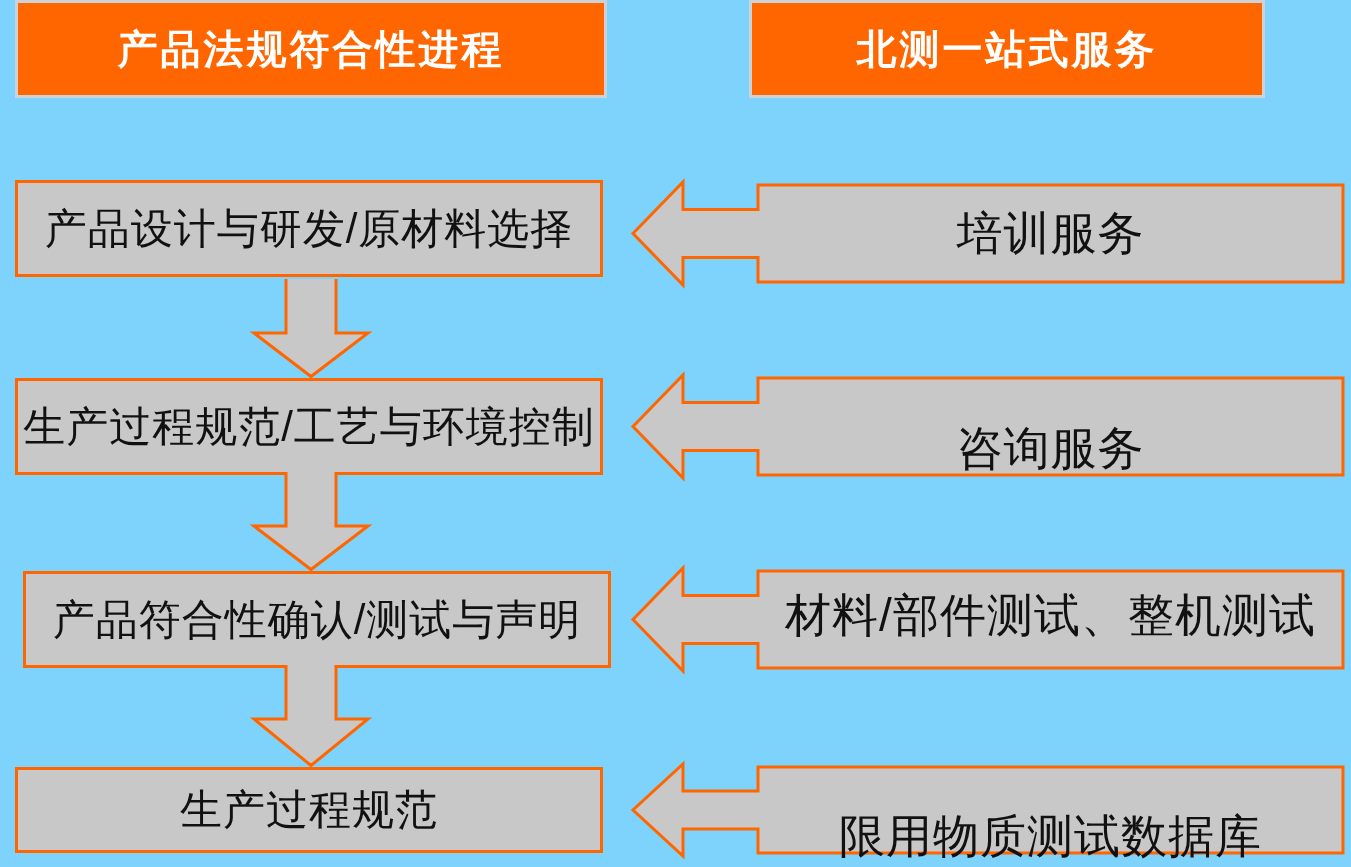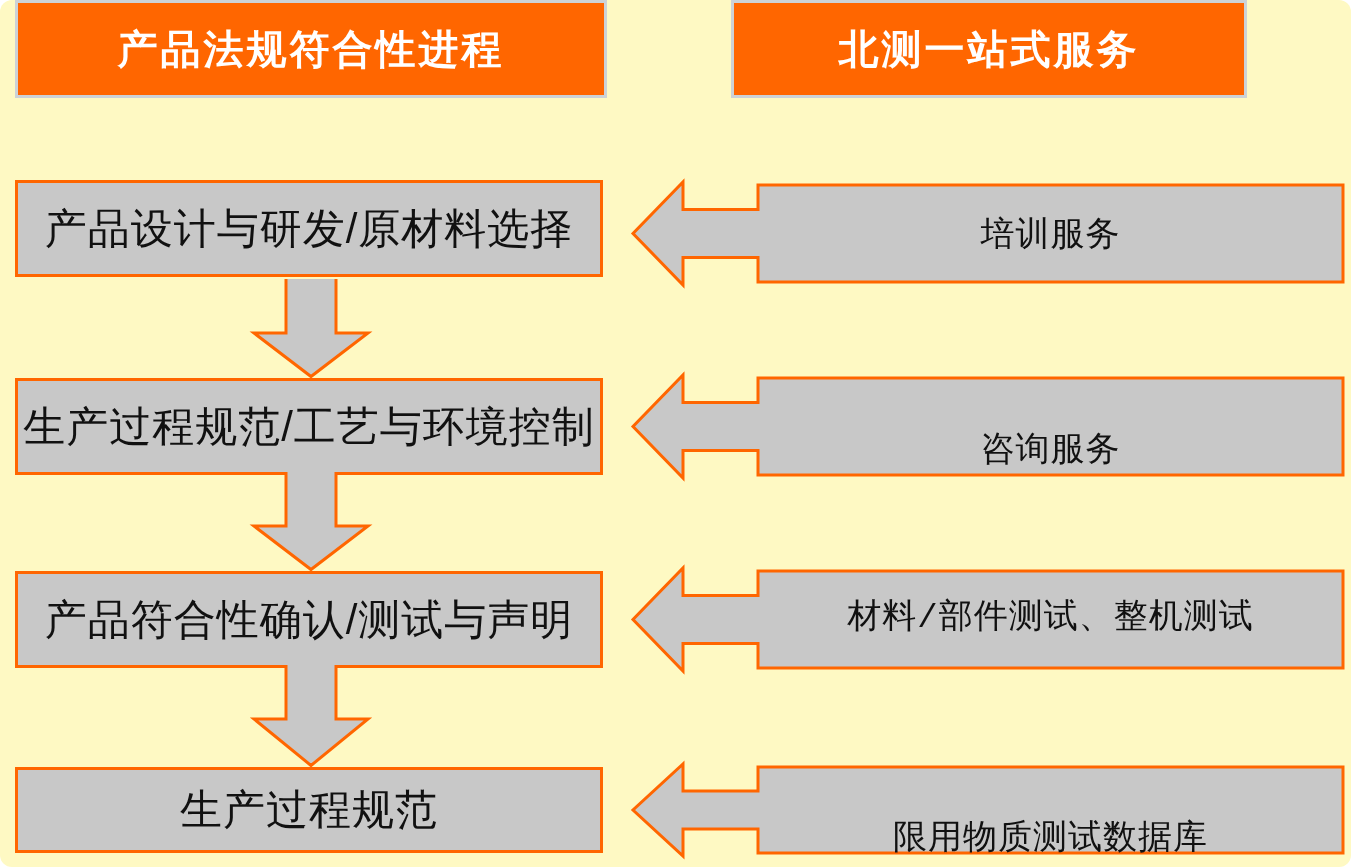--- a/index.html
+++ b/index.html
@@ -1,61 +1,61 @@
 <!DOCTYPE html>
 <html><head>
 <meta charset="utf-8">
 <style>
   html,body{margin:0;padding:0;background:#ffffff;}
   .canvas{
-    position:relative;width:1351px;height:867px;background:#fef9c3;
-    font-family:"Liberation Sans","DejaVu Sans",sans-serif;overflow:hidden;border-radius:12px;
+    position:relative;width:1351px;height:867px;background:#7dd3fc;
+    font-family:"Liberation Sans","DejaVu Sans",sans-serif;overflow:hidden;
   }
   .hdr{
     position:absolute;top:0;height:98px;background:#FF6600;
     border:3px solid #CDD2D6;box-sizing:border-box;
     display:flex;align-items:center;justify-content:center;
     color:#ffffff;font-size:40px;font-weight:bold;letter-spacing:3px;
     text-align:center;white-space:nowrap;
   }
   .hdr-left{left:15px;width:592px;}
-  .hdr-right{left:731px;width:516px;}
+  .hdr-right{left:749px;width:516px;}
   .stepbox{
     position:absolute;left:15px;width:588px;background:#C8C8C8;
     border:3px solid #FF6600;box-sizing:border-box;
     display:flex;align-items:center;justify-content:center;
     color:#111111;font-size:42px;letter-spacing:1px;white-space:nowrap;
   }
   .svglayer{position:absolute;left:0;top:0;z-index:5;pointer-events:none;}
   .shape{stroke-width:3;stroke-linejoin:miter;}
   .rlabel{
     position:absolute;left:758px;width:585px;z-index:6;
     display:flex;align-items:center;justify-content:center;
-    color:#111111;font-size:34px;letter-spacing:1px;white-space:nowrap;font-family:Liberation Mono, monospace;
+    color:#111111;font-size:46px;letter-spacing:1px;white-space:nowrap;
   }
 </style>
 </head>
 <body>
 
 <div class="canvas">
 
   <div class="hdr hdr-left">
     <span>产品法规符合性进程</span>
   </div>
   <div class="hdr hdr-right">
     <span>北测一站式服务</span>
   </div>
 
   <div class="stepbox" style="top:180px;height:97px;">
     <span>产品设计与研发/原材料选择</span>
   </div>
   <div class="stepbox" style="top:378px;height:97px;">
     <span>生产过程规范/工艺与环境控制</span>
   </div>
-  <div class="stepbox" style="top:571px;height:97px;">
+  <div class="stepbox" style="top:571px;height:97px;margin-left:8px;">
     <span>产品符合性确认/测试与声明</span>
   </div>
   <div class="stepbox" style="top:767px;height:86px;">
     <span>生产过程规范</span>
   </div>
 
   <svg class="svglayer" width="1351" height="867" viewBox="0 0 1351 867">
 
     <path class="shape" d="M286 279 L286 333 L254 333 L311 376.5 L368 333 L336 333 L336 279" fill="#C8C8C8" stroke="#FF6600"></path>
     <path class="shape" d="M286 472 L286 526 L254 526 L311 569.5 L368 526 L336 526 L336 472" fill="#C8C8C8" stroke="#FF6600"></path>

